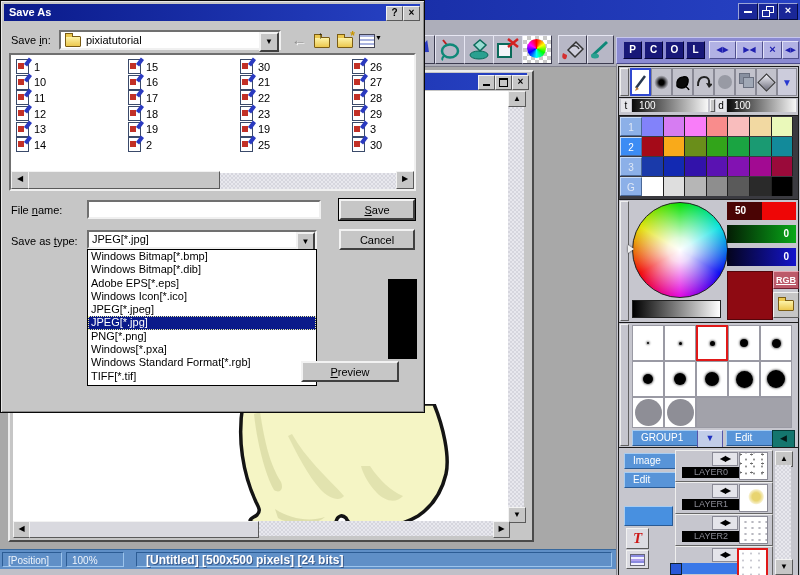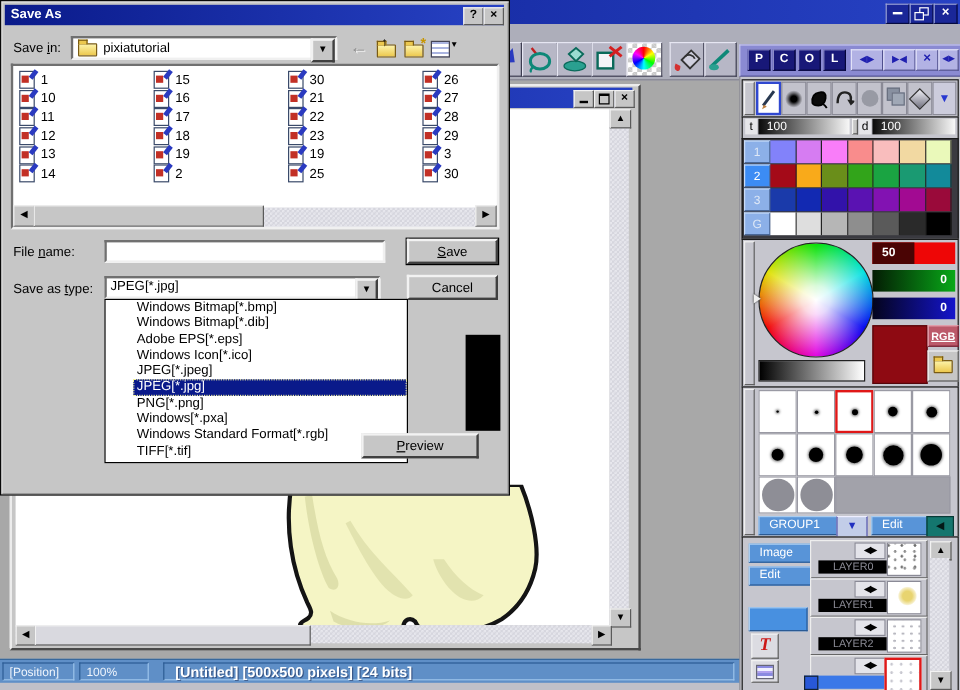--- a/index.html
+++ b/index.html
@@ -558,21 +558,21 @@
     <input class="abs field" style="left: 86px; top: 199px; width: 226px; height: 13px; font-family: &quot;Liberation Sans&quot;, sans-serif; font-size: 11px; outline: none;" value="">
     <button class="abs btn btn-default" style="left:338px;top:198px;width:76px;height:21px;"><u>S</u>ave</button>
 
     <span class="abs" style="left:10px;top:234px;">Save as <u>t</u>ype:</span>
     <div class="abs field" style="left:86px;top:229px;width:226px;height:15px;">
       <span style="position:absolute;left:3px;top:0;line-height:15px;">JPEG[*.jpg]</span>
       <div class="abs btn" style="right:0;top:0;width:15px;height:15px;"><span style="font-size:8px;line-height:13px;">▼</span></div>
     </div>
     <button class="abs btn" style="left:338px;top:228px;width:76px;height:21px;">Cancel</button>
 
-    <div class="abs" style="left:86px;top:248px;width:228px;height:135px;background:#fff;border:1px solid #000;overflow:hidden;padding-left:23px;">
+    <div class="abs" style="left:86px;top:248px;width:228px;height:135px;background:#fff;border:1px solid #000;overflow:hidden;">
         <div class="fmt-item">Windows Bitmap[*.bmp]</div>
         <div class="fmt-item">Windows Bitmap[*.dib]</div>
         <div class="fmt-item">Adobe EPS[*.eps]</div>
         <div class="fmt-item">Windows Icon[*.ico]</div>
         <div class="fmt-item">JPEG[*.jpeg]</div>
         <div class="fmt-item sel">JPEG[*.jpg]</div>
         <div class="fmt-item">PNG[*.png]</div>
         <div class="fmt-item">Windows[*.pxa]</div>
         <div class="fmt-item">Windows Standard Format[*.rgb]</div>
         <div class="fmt-item">TIFF[*.tif]</div>

